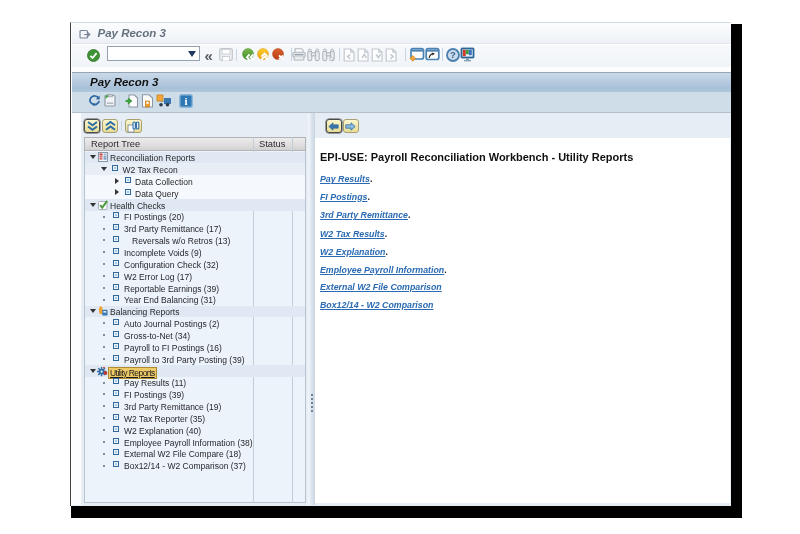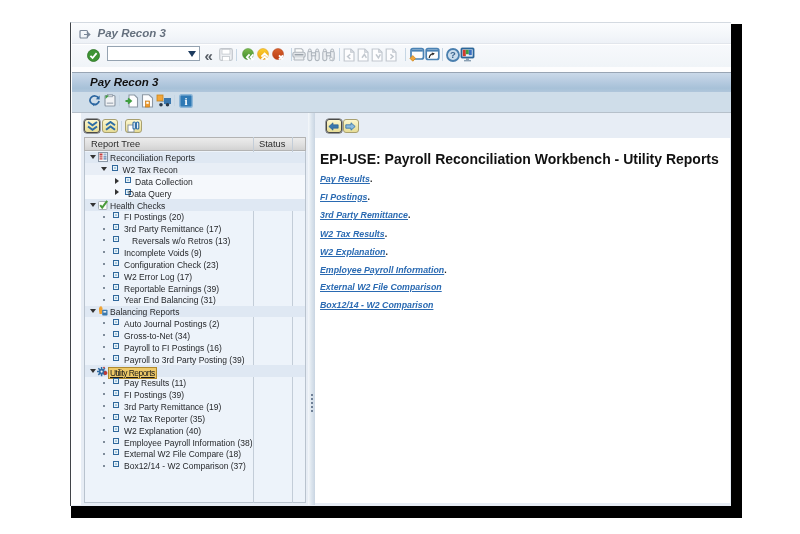--- a/index.html
+++ b/index.html
@@ -38,21 +38,21 @@
 .tlabel { position:absolute; font-size:8.5px; color:#26282b; white-space:nowrap;text-align:right; }
 .tri-d { position:absolute; width:0; height:0; border-left:3px solid transparent; border-right:3px solid transparent; border-top:4px solid #333; }
 .tri-r { position:absolute; width:0; height:0; border-top:3px solid transparent; border-bottom:3px solid transparent; border-left:4px solid #333; }
 .isq { position:absolute; width:6px; height:6px; border:1.2px solid #30689c; background:#a9cade; box-shadow:inset 0 0 0 1px #e8f2f8; }
 .ldot { position:absolute; width:2px; height:2px; background:#5a6a7a; border-radius:50%; }
 
 #split { position:absolute; left:308px; top:113px; width:7px; height:392px; background:linear-gradient(90deg,#f5f8fb 0%,#dce5ee 50%,#c9d5e2 100%); }
 .sdot { position:absolute; left:310.5px; width:2px; height:2px; background:#6f8096; }
 
 #rwhite { position:absolute; left:315px; top:138px; width:415px; height:365px; background:#ffffff; }
-#rheading { position:absolute; left:320px; top:150.5px; font-size:14px; font-weight:bold; color:#111; }
+#rheading { position:absolute; left:320px; top:150.5px; font-size:11px; font-weight:bold; color:#111; }
 .rlink { position:absolute; left:320px; font-size:8.8px; font-weight:bold; font-style:italic; color:#2a6ab2; }
 .rlink u { text-decoration:underline; }
 .rlink .dot { color:#222; font-style:normal; text-decoration:none; }
 .sep { position:absolute; width:1px; background:#c6d6e4; }
 </style>
 </head>
 <body>
 <div id="win"></div>
 <div id="titlebar"></div>
 <div id="stdbar"></div>
@@ -287,42 +287,42 @@
   </svg>
 <div class="tlabel" style="left:110px;top:153.23px">Reconciliation Reports</div>
 <div class="tri-d abs" style="left:101px;top:167.08px"></div>
 <div class="isq" style="left:111.5px;top:165.08px"></div>
 <div class="tlabel" style="left:122.5px;top:165.08px">W2 Tax Recon</div>
 <div class="tri-r abs" style="left:114.5px;top:177.62px"></div>
 <div class="isq" style="left:124.5px;top:176.93px"></div>
 <div class="tlabel" style="left:135px;top:176.93px">Data Collection</div>
 <div class="tri-r abs" style="left:114.5px;top:189.48px"></div>
 <div class="isq" style="left:124.5px;top:188.78px"></div>
-<div class="tlabel" style="left:128px;top:188.78px">Data Query</div>
+<div class="tlabel" style="left:135px;top:188.78px">Data Query</div>
 <div class="tri-d abs" style="left:89.5px;top:202.63px"></div>
 <svg class="abs" style="left:98px;top:199.63px" width="10" height="10" viewBox="0 0 10 10">
     <rect x="0.5" y="1.5" width="8.5" height="8" rx="1" fill="#fdfdfd" stroke="#a8b0b8" stroke-width="1"></rect>
     <path d="M2.2 5.2 L4.2 7.6 L9.2 0.8" stroke="#4a9b3c" stroke-width="2" fill="none"></path>
   </svg>
 <div class="tlabel" style="left:110px;top:200.63px">Health Checks</div>
 <div class="ldot" style="left:103px;top:215.68px"></div>
 <div class="isq" style="left:112.5px;top:212.48px"></div>
 <div class="tlabel" style="left:124px;top:212.48px">FI Postings (20)</div>
 <div class="ldot" style="left:103px;top:227.53px"></div>
 <div class="isq" style="left:112.5px;top:224.33px"></div>
 <div class="tlabel" style="left:124px;top:224.33px">3rd Party Remittance (17)</div>
 <div class="ldot" style="left:103px;top:239.38px"></div>
 <div class="isq" style="left:112.5px;top:236.18px"></div>
 <div class="tlabel" style="left:132px;top:236.18px">Reversals w/o Retros (13)</div>
 <div class="ldot" style="left:103px;top:251.23px"></div>
 <div class="isq" style="left:112.5px;top:248.03px"></div>
 <div class="tlabel" style="left:124px;top:248.03px">Incomplete Voids (9)</div>
 <div class="ldot" style="left:103px;top:263.07px"></div>
 <div class="isq" style="left:112.5px;top:259.88px"></div>
-<div class="tlabel" style="left:124px;top:259.88px">Configuration Check (23)</div>
+<div class="tlabel" style="left:124px;top:259.88px">Configuration Check (32)</div>
 <div class="ldot" style="left:103px;top:274.93px"></div>
 <div class="isq" style="left:112.5px;top:271.73px"></div>
 <div class="tlabel" style="left:124px;top:271.73px">W2 Error Log (17)</div>
 <div class="ldot" style="left:103px;top:286.78px"></div>
 <div class="isq" style="left:112.5px;top:283.58px"></div>
 <div class="tlabel" style="left:124px;top:283.58px">Reportable Earnings (39)</div>
 <div class="ldot" style="left:103px;top:298.62px"></div>
 <div class="isq" style="left:112.5px;top:295.43px"></div>
 <div class="tlabel" style="left:124px;top:295.43px">Year End Balancing (31)</div>
 <div class="tri-d abs" style="left:89.5px;top:309.27px"></div>

